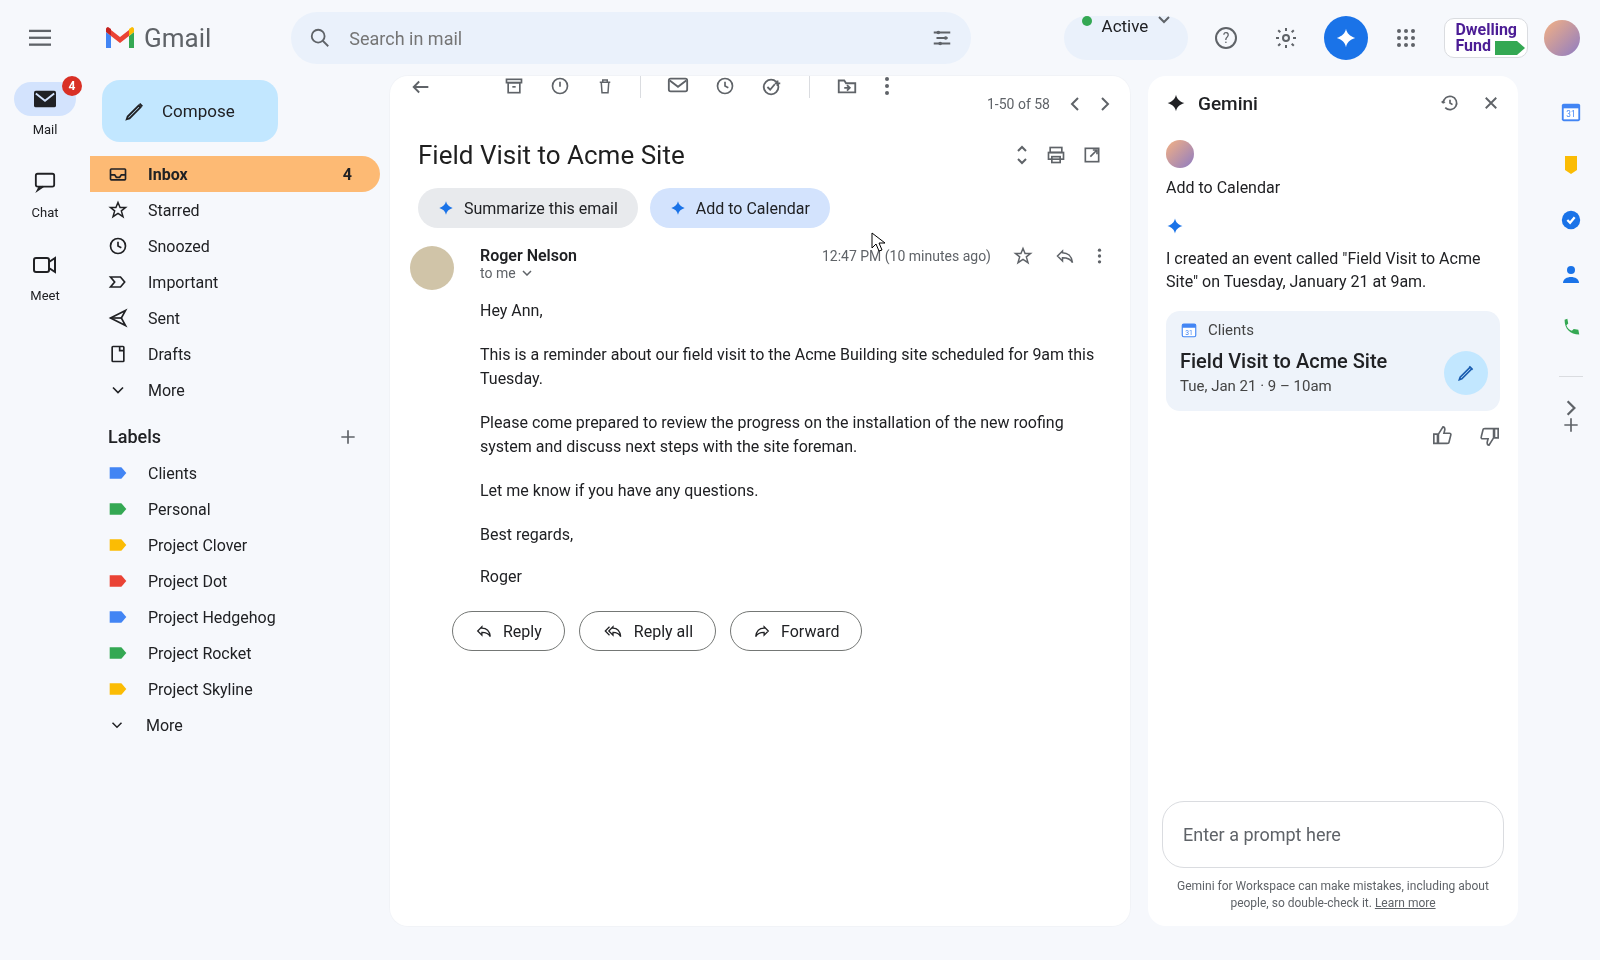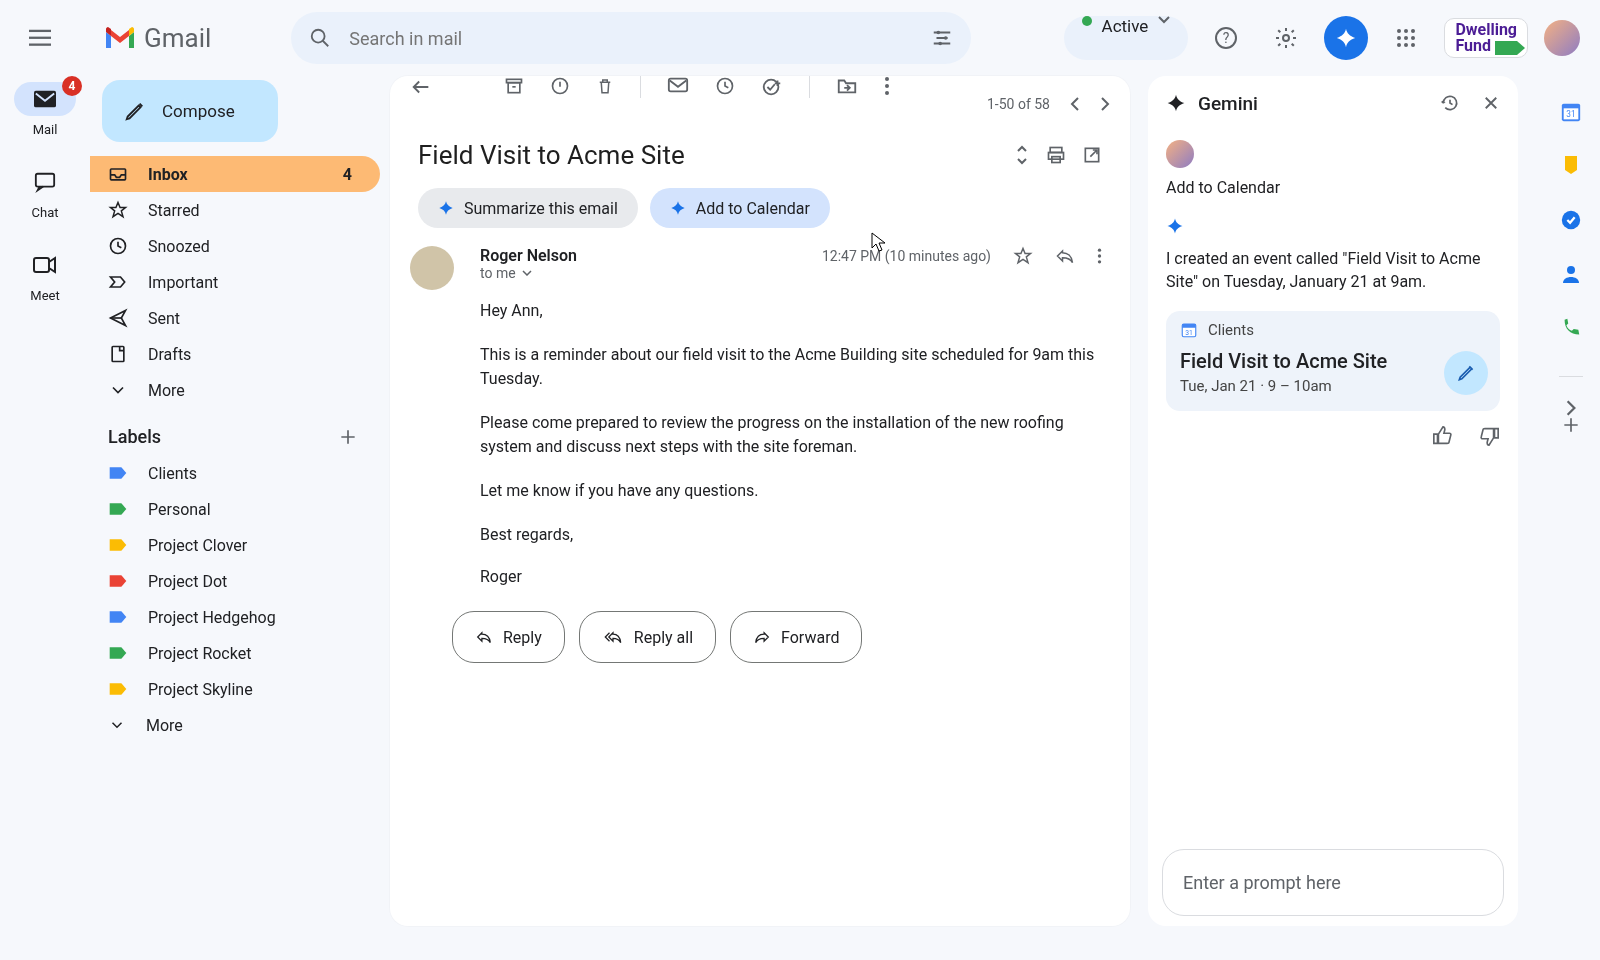--- a/index.html
+++ b/index.html
@@ -48,21 +48,21 @@
 .msg{padding:0 28px}
 .msg{position:relative}
 .sender-avatar2{width:44px;height:44px;border-radius:50%;background:#d0c4a8;position:absolute;left:20px;top:0}
 .msgcontent{margin-left:62px}
 .sendername{font-weight:600;font-size:16px}
 .to-line{font-size:14px;color:#5f6368;display:flex;align-items:center;gap:6px}
 .msgmeta{position:absolute;right:28px;top:0;display:flex;align-items:center;gap:22px;color:#5f6368;font-size:14px}
 .body{margin-top:18px;font-size:16px;line-height:1.5;color:#202124}
 .body p{margin-bottom:20px}
 .reply-row{display:flex;gap:14px;margin-top:22px;margin-left:62px;padding-bottom:20px}
-.reply-btn{border:1px solid #747775;border-radius:22px;height:52px;padding:0 22px;display:flex;align-items:center;gap:10px;font-size:16px;cursor:pointer;background:#fff}
+.reply-btn{border:1px solid #747775;border-radius:22px;height:40px;padding:0 22px;display:flex;align-items:center;gap:10px;font-size:16px;cursor:pointer;background:#fff}
 
 .geminipanel{position:absolute;top:76px;left:1148px;width:370px;height:850px;background:#fff;border-radius:18px;display:flex;flex-direction:column}
 .gemhead{height:54px;display:flex;align-items:center;padding:0 18px;gap:12px}
 .gemhead-title{font-size:19px;font-weight:500;flex:1}
 .gembody{padding:10px 18px;flex:1;overflow:auto}
 .user-avatar{width:28px;height:28px;border-radius:50%;background:linear-gradient(135deg,#f4b183,#8e7cc3)}
 .gem-user-msg{font-size:16px;margin-top:10px}
 .gem-spark{margin:20px 0 12px 0}
 .gem-reply{font-size:16px;line-height:1.45}
 .event-card{background:#eef3fa;border-radius:14px;margin-top:18px;padding:10px 14px 16px 14px;position:relative}
@@ -497,20 +497,23 @@
           <path d="M7 20V10l5-8c1 0 2 1 2 3l-1 4h6c1 0 2 1 1.5 2l-2 8c0 1-1 1-2 1H7zM2 10h4v10H2z" stroke="#5f6368" stroke-width="1.8" fill="none"></path>
         </svg>
       <svg width="22" height="22" viewBox="0 0 24 24">
           <path d="M17 4v10l-5 8c-1 0-2-1-2-3l1-4H5c-1 0-2-1-1.5-2l2-8c0-1 1-1 2-1H17zM22 14h-4V4h4z" stroke="#5f6368" stroke-width="1.8" fill="none"></path>
         </svg>
     </div>
   </div>
   <div class="promptbox">
     <span>Enter a prompt here</span>
   </div>
+  <div class="disclaimer">
+    <span>Gemini for Workspace can make mistakes, including about people, so double-check it. </span><a href="#">Learn more</a>
+  </div>
 </div>
 
 <div class="rightrail">
   <div class="rr">
       <svg width="22" height="22" viewBox="0 0 24 24">
         <rect x="2" y="3" width="20" height="19" rx="2" fill="#4285f4"></rect>
         <rect x="4" y="8" width="16" height="12" fill="#fff"></rect>
         <text x="12" y="17" text-anchor="middle" font-size="9" fill="#4285f4">31</text>
       </svg>
     </div>

